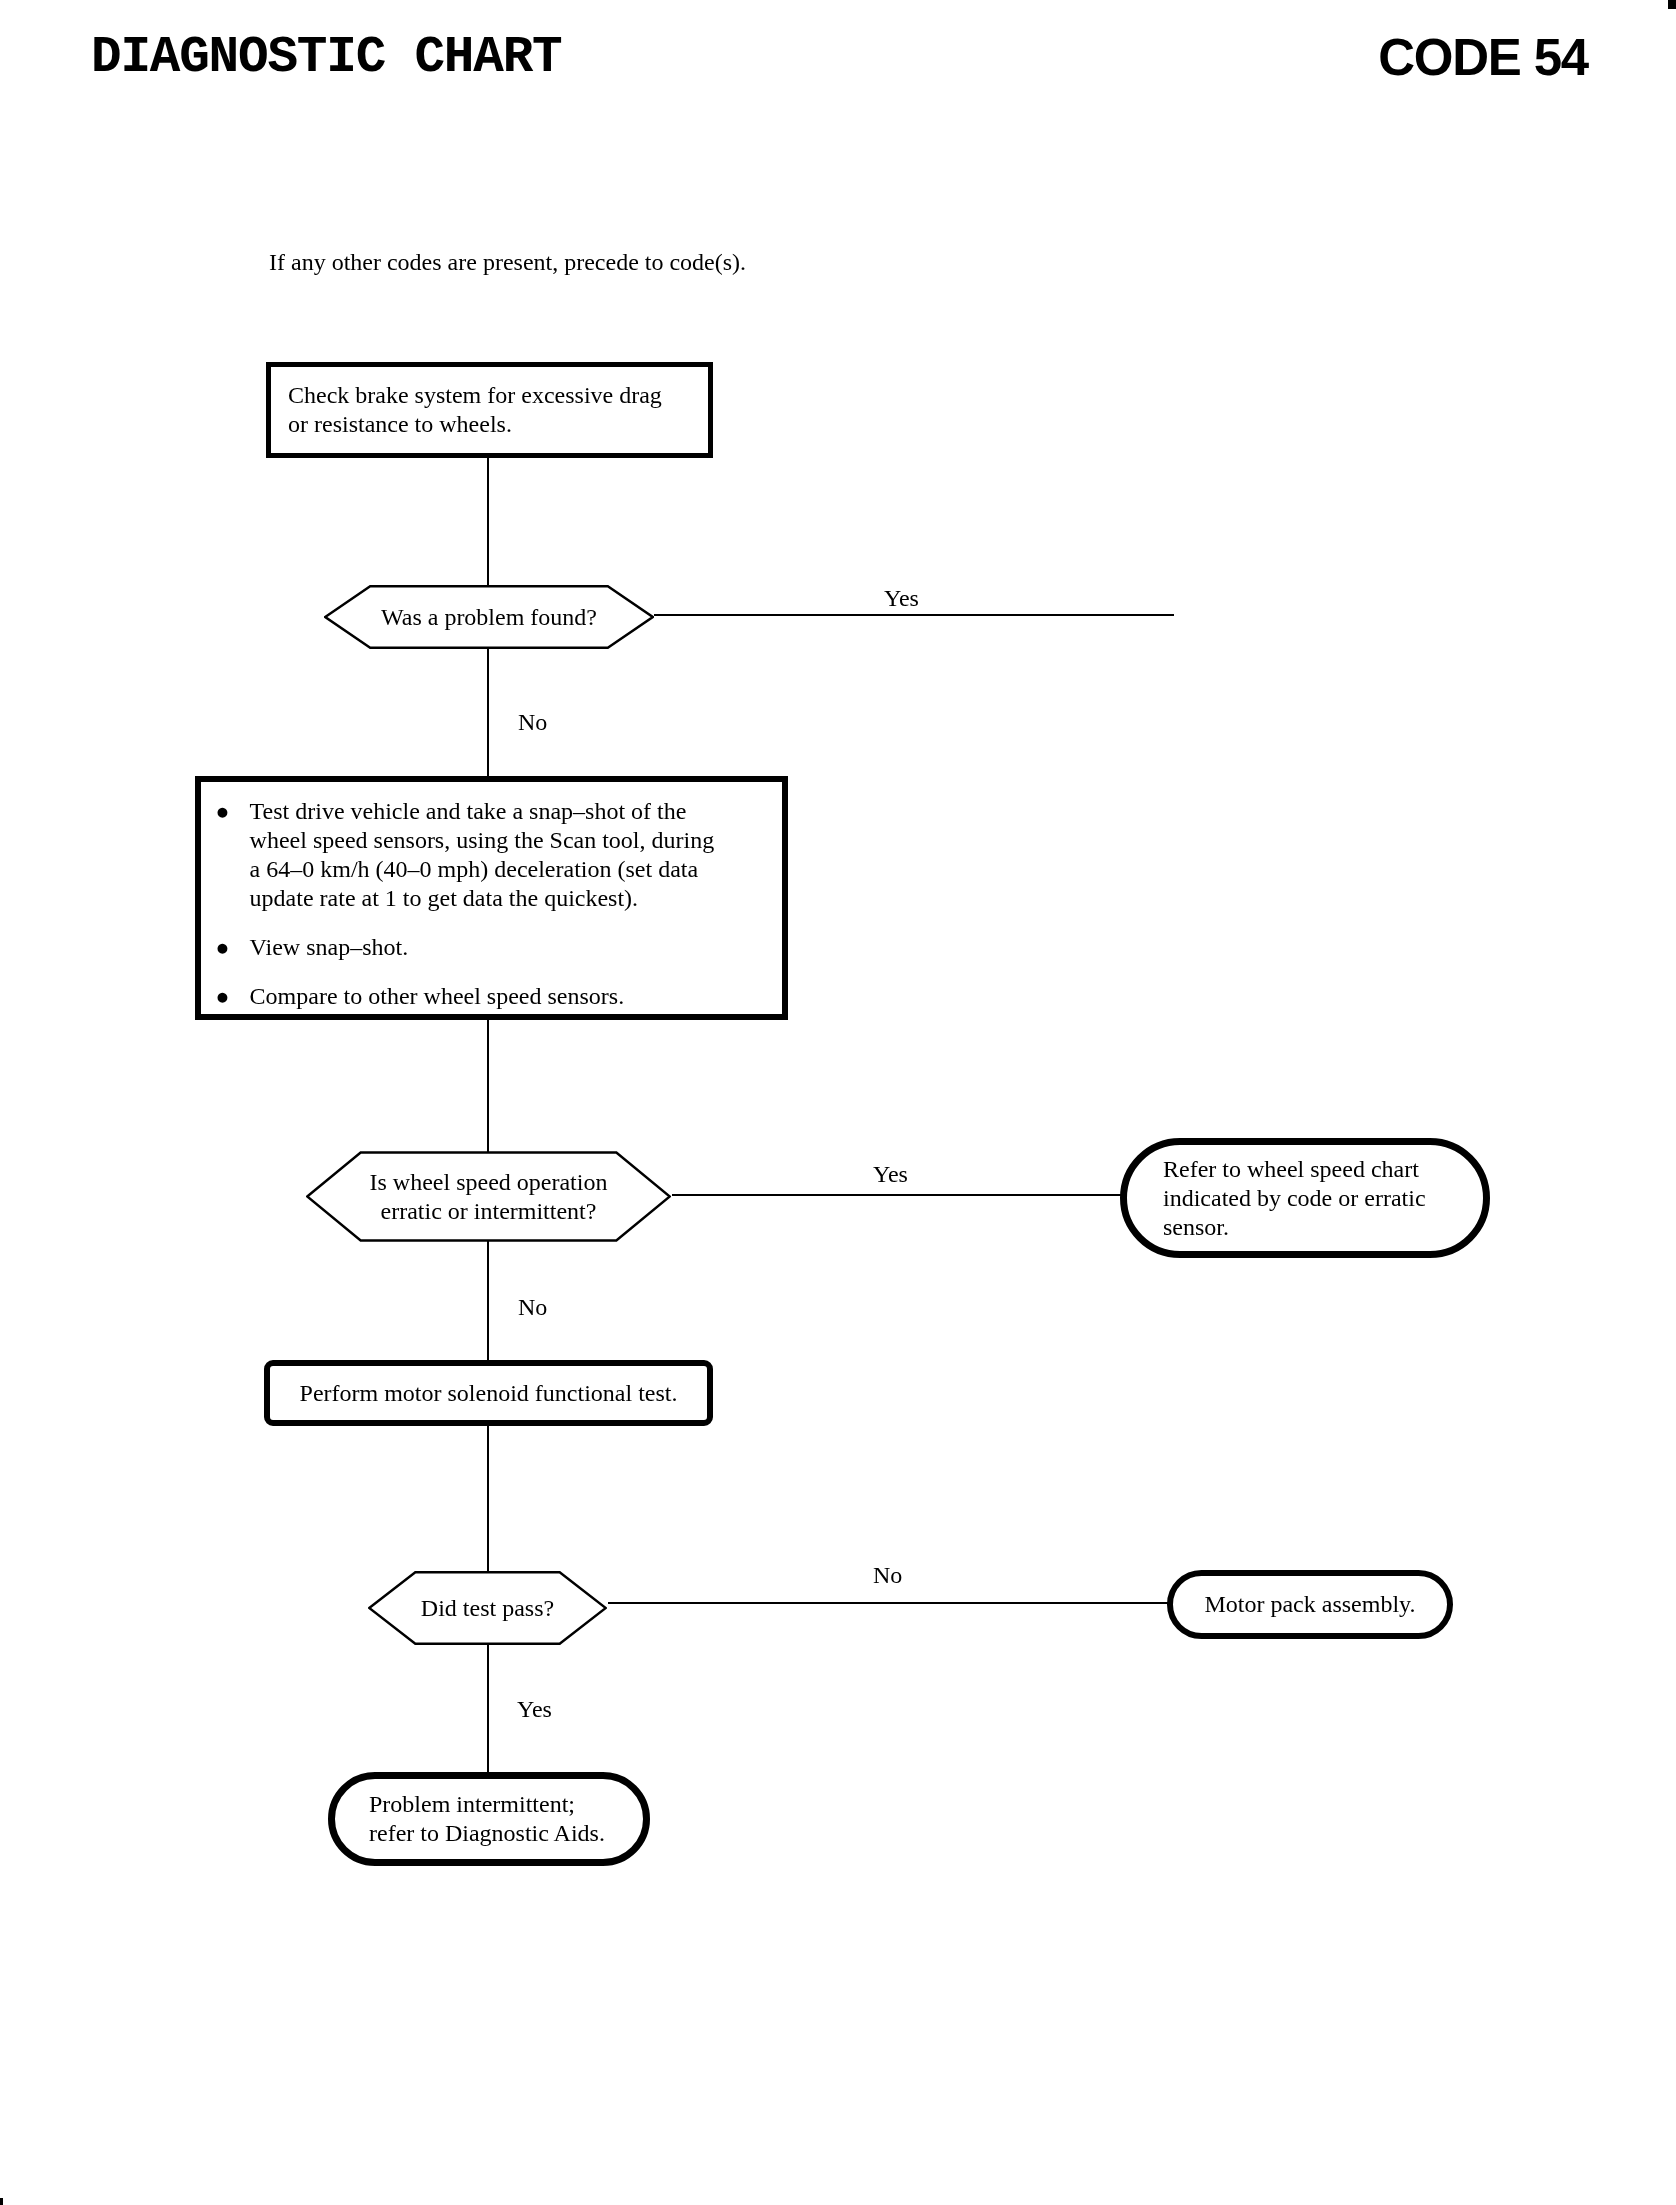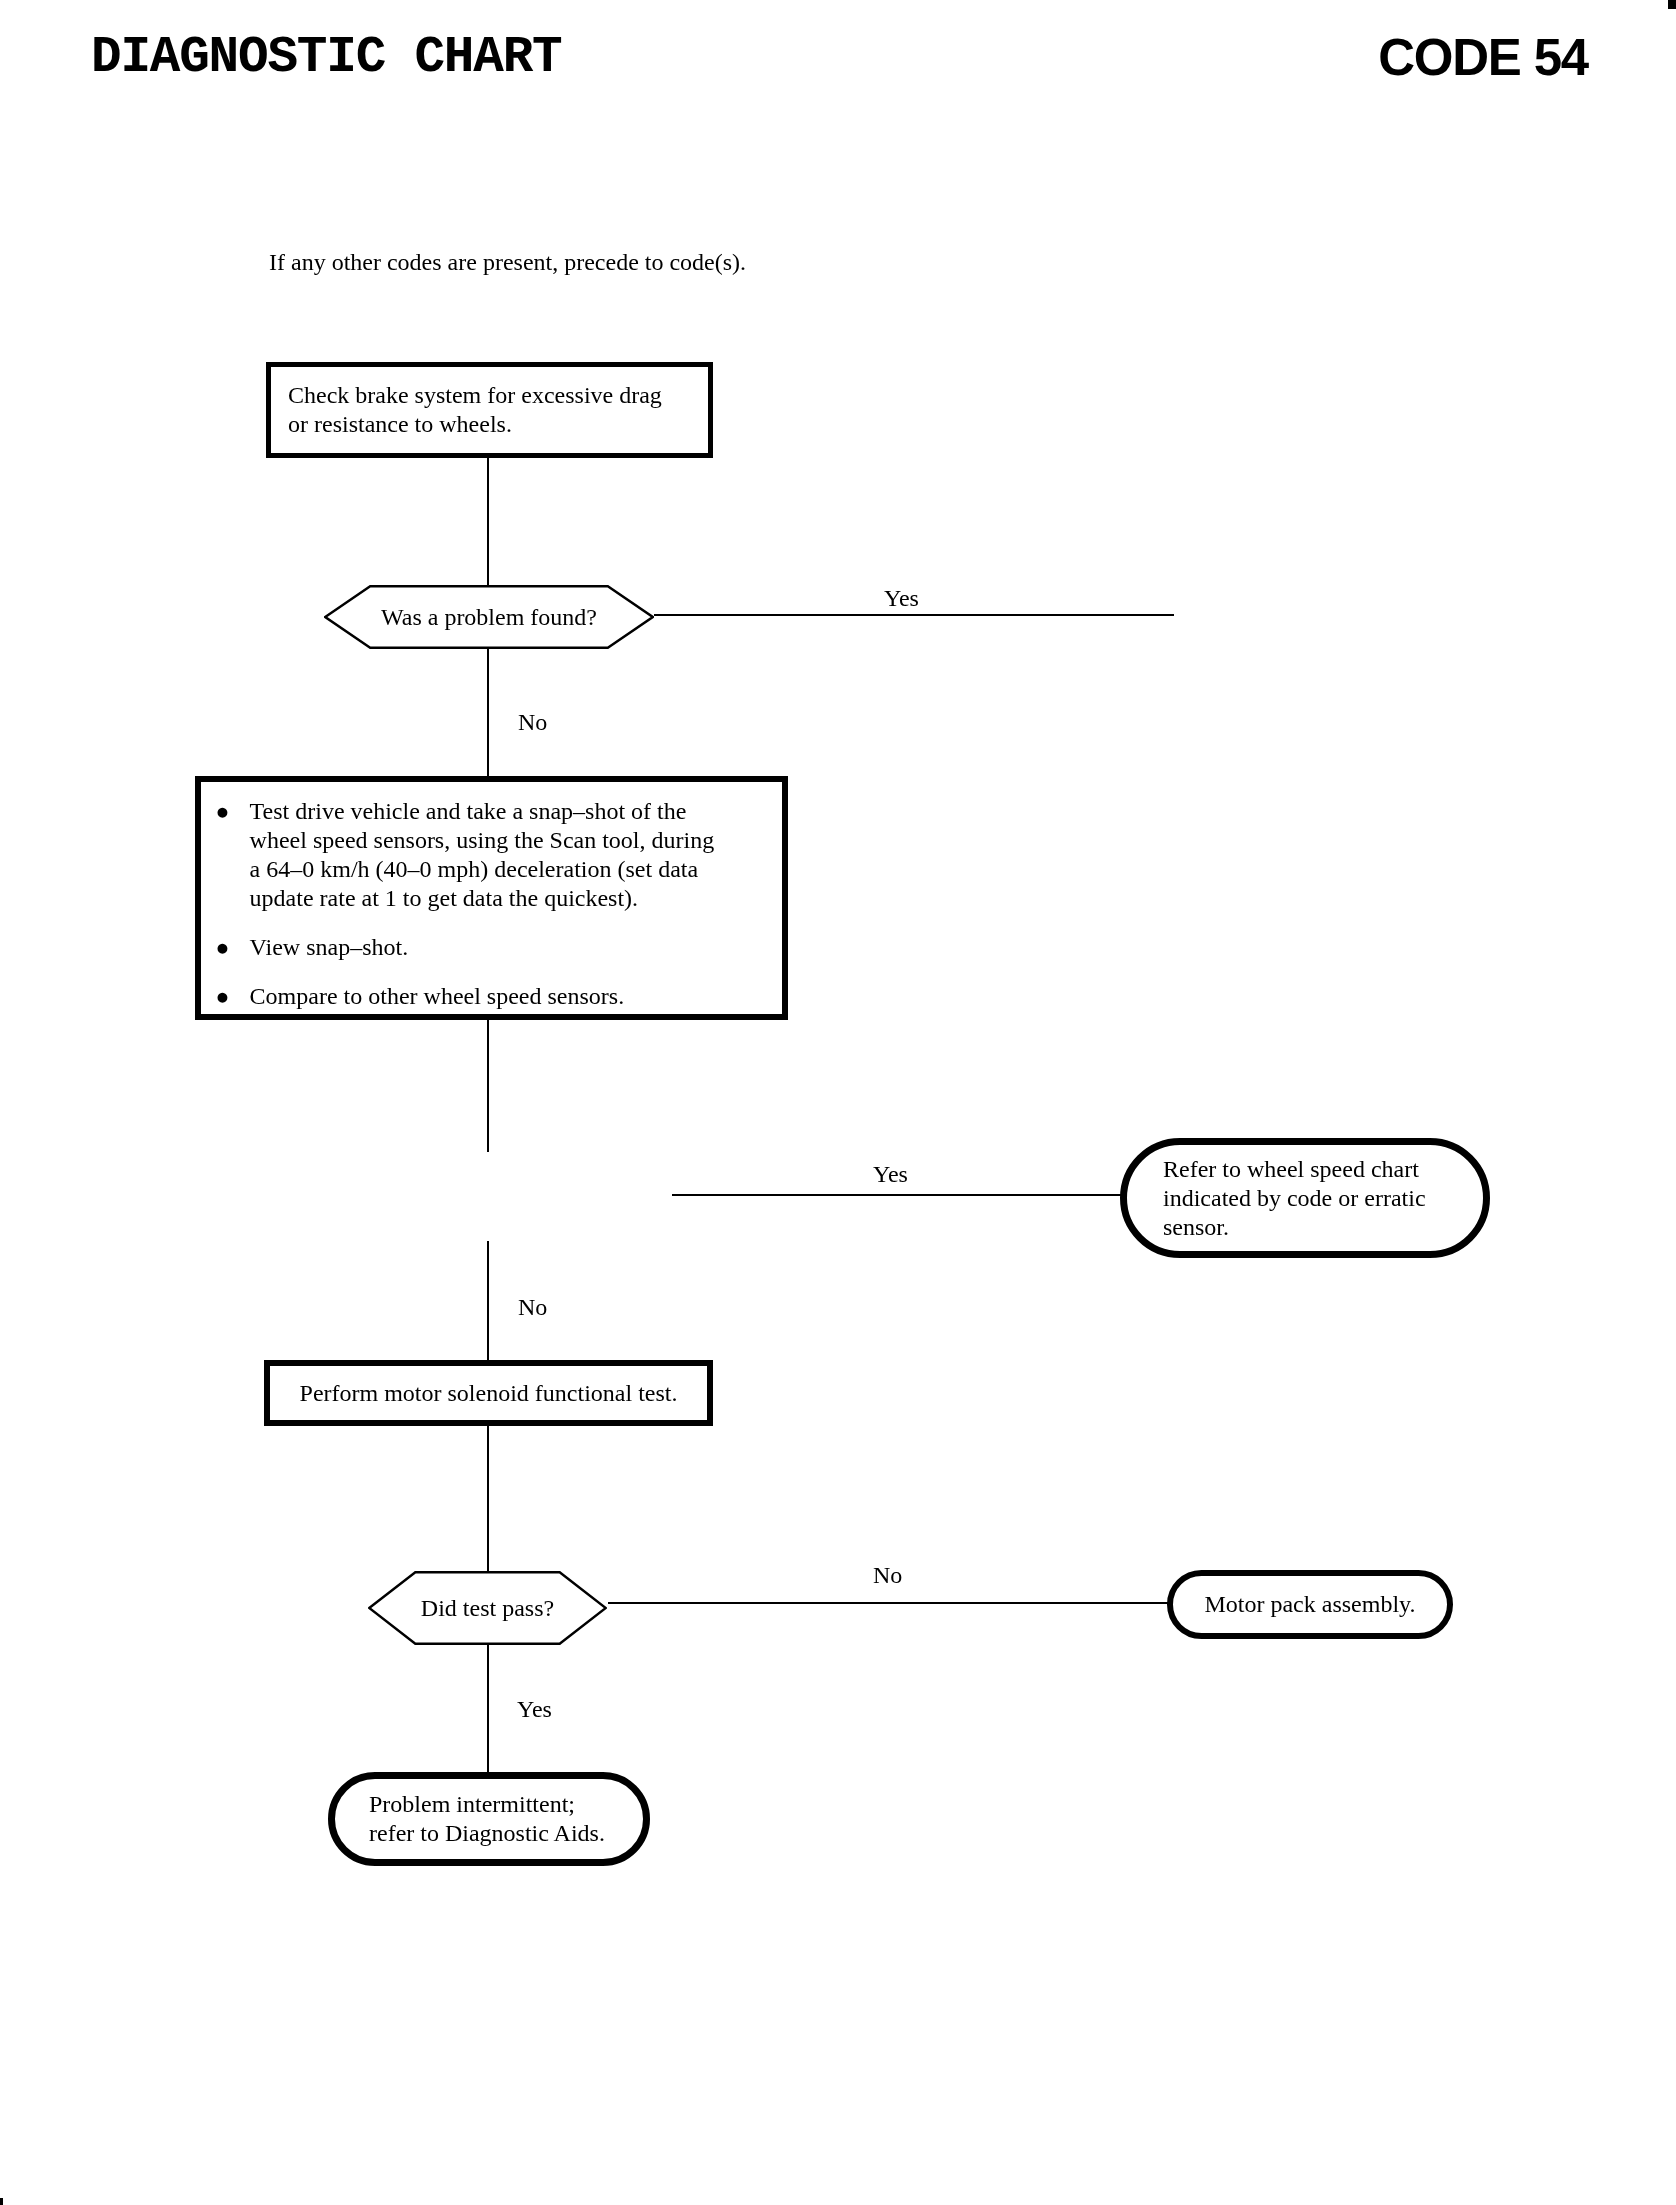--- a/index.html
+++ b/index.html
@@ -98,34 +98,41 @@
       <span class="bullet-text pre">View snap–shot.</span>
     </div>
     <div class="bullet-item">
       <span class="bullet-dot">●</span>
       <span class="bullet-text pre">Compare to other wheel speed sensors.</span>
     </div>
   </div>
 
   <div class="line" style="left:487px; top:1019px; width:2.4px; height:133px;"></div>
 
+  <div class="hex" style="left:306px; top:1151px; width:365px; height:91px;">
+    <svg width="365" height="91" viewBox="0 0 601 149">
+      <polygon points="2,74.5 90,2 511,2 599,74.5 511,147 90,147" fill="#ffffff" stroke="#000000" stroke-width="4"></polygon>
+    </svg>
+    <div class="hex-label pre">Is wheel speed operation
+erratic or intermittent?</div>
+  </div>
 
   <div class="line" style="left:672px; top:1194px; width:450px; height:2.4px;"></div>
   <div class="lbl" style="left:873px; top:1160px;">Yes</div>
 
   <div class="node terminal" style="left:1120px; top:1138px; width:370px; height:120px; border-width:7.3px; border-radius:60px; padding-left:36px;">
     <span class="pre">Refer to wheel speed chart
 indicated by code or erratic
 sensor.</span>
   </div>
 
   <div class="line" style="left:487px; top:1241px; width:2.4px; height:120px;"></div>
   <div class="lbl" style="left:518px; top:1293px;">No</div>
 
-  <div class="node process centered" style="left:264px; top:1360px; width:449px; height:66px; border-width:6px;">
+  <div class="node process centered" style="left:264px; top:1360px; width:449px; height:66px; border-width:6px;border-radius:9px;">
     <span>Perform motor solenoid functional test.</span>
   </div>
 
   <div class="line" style="left:487px; top:1425px; width:2.4px; height:146px;"></div>
 
   <div class="hex" style="left:368px; top:1571px; width:239px; height:74px;">
     <svg width="239" height="74" viewBox="0 0 394 122">
       <polygon points="2,61 78,2 316,2 392,61 316,120 78,120" fill="#ffffff" stroke="#000000" stroke-width="4"></polygon>
     </svg>
     <div class="hex-label">Did test pass?</div>

